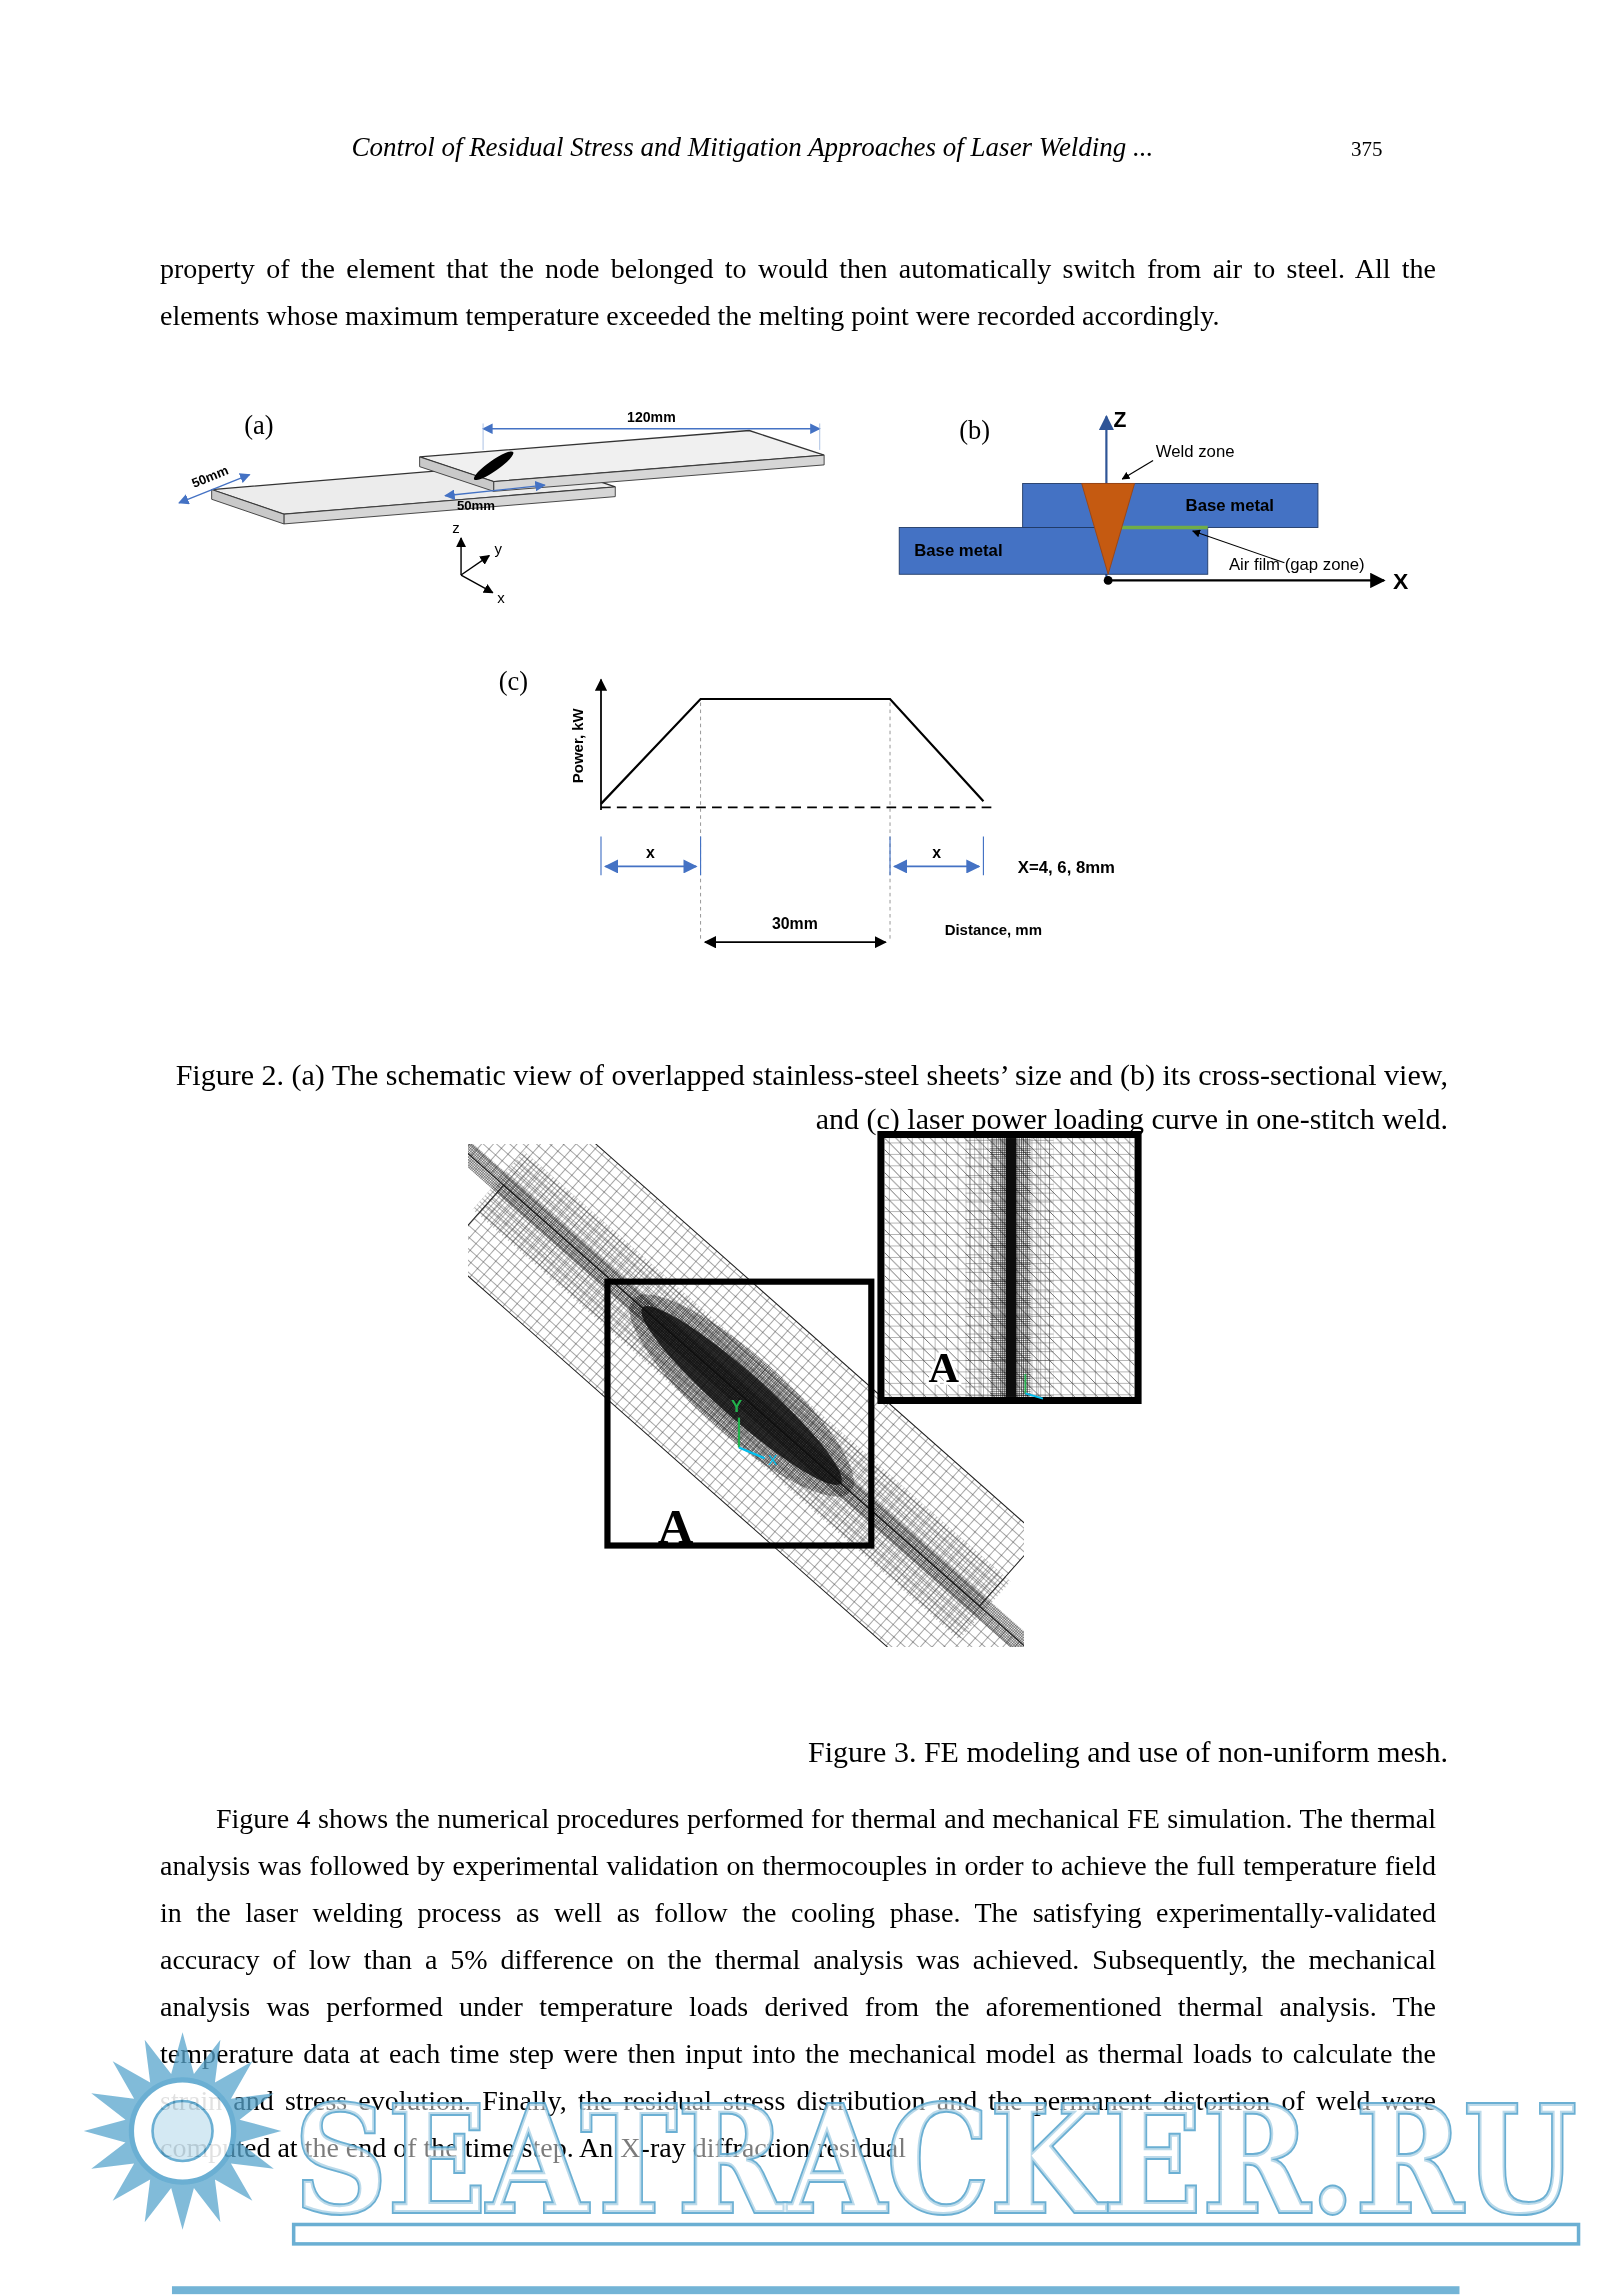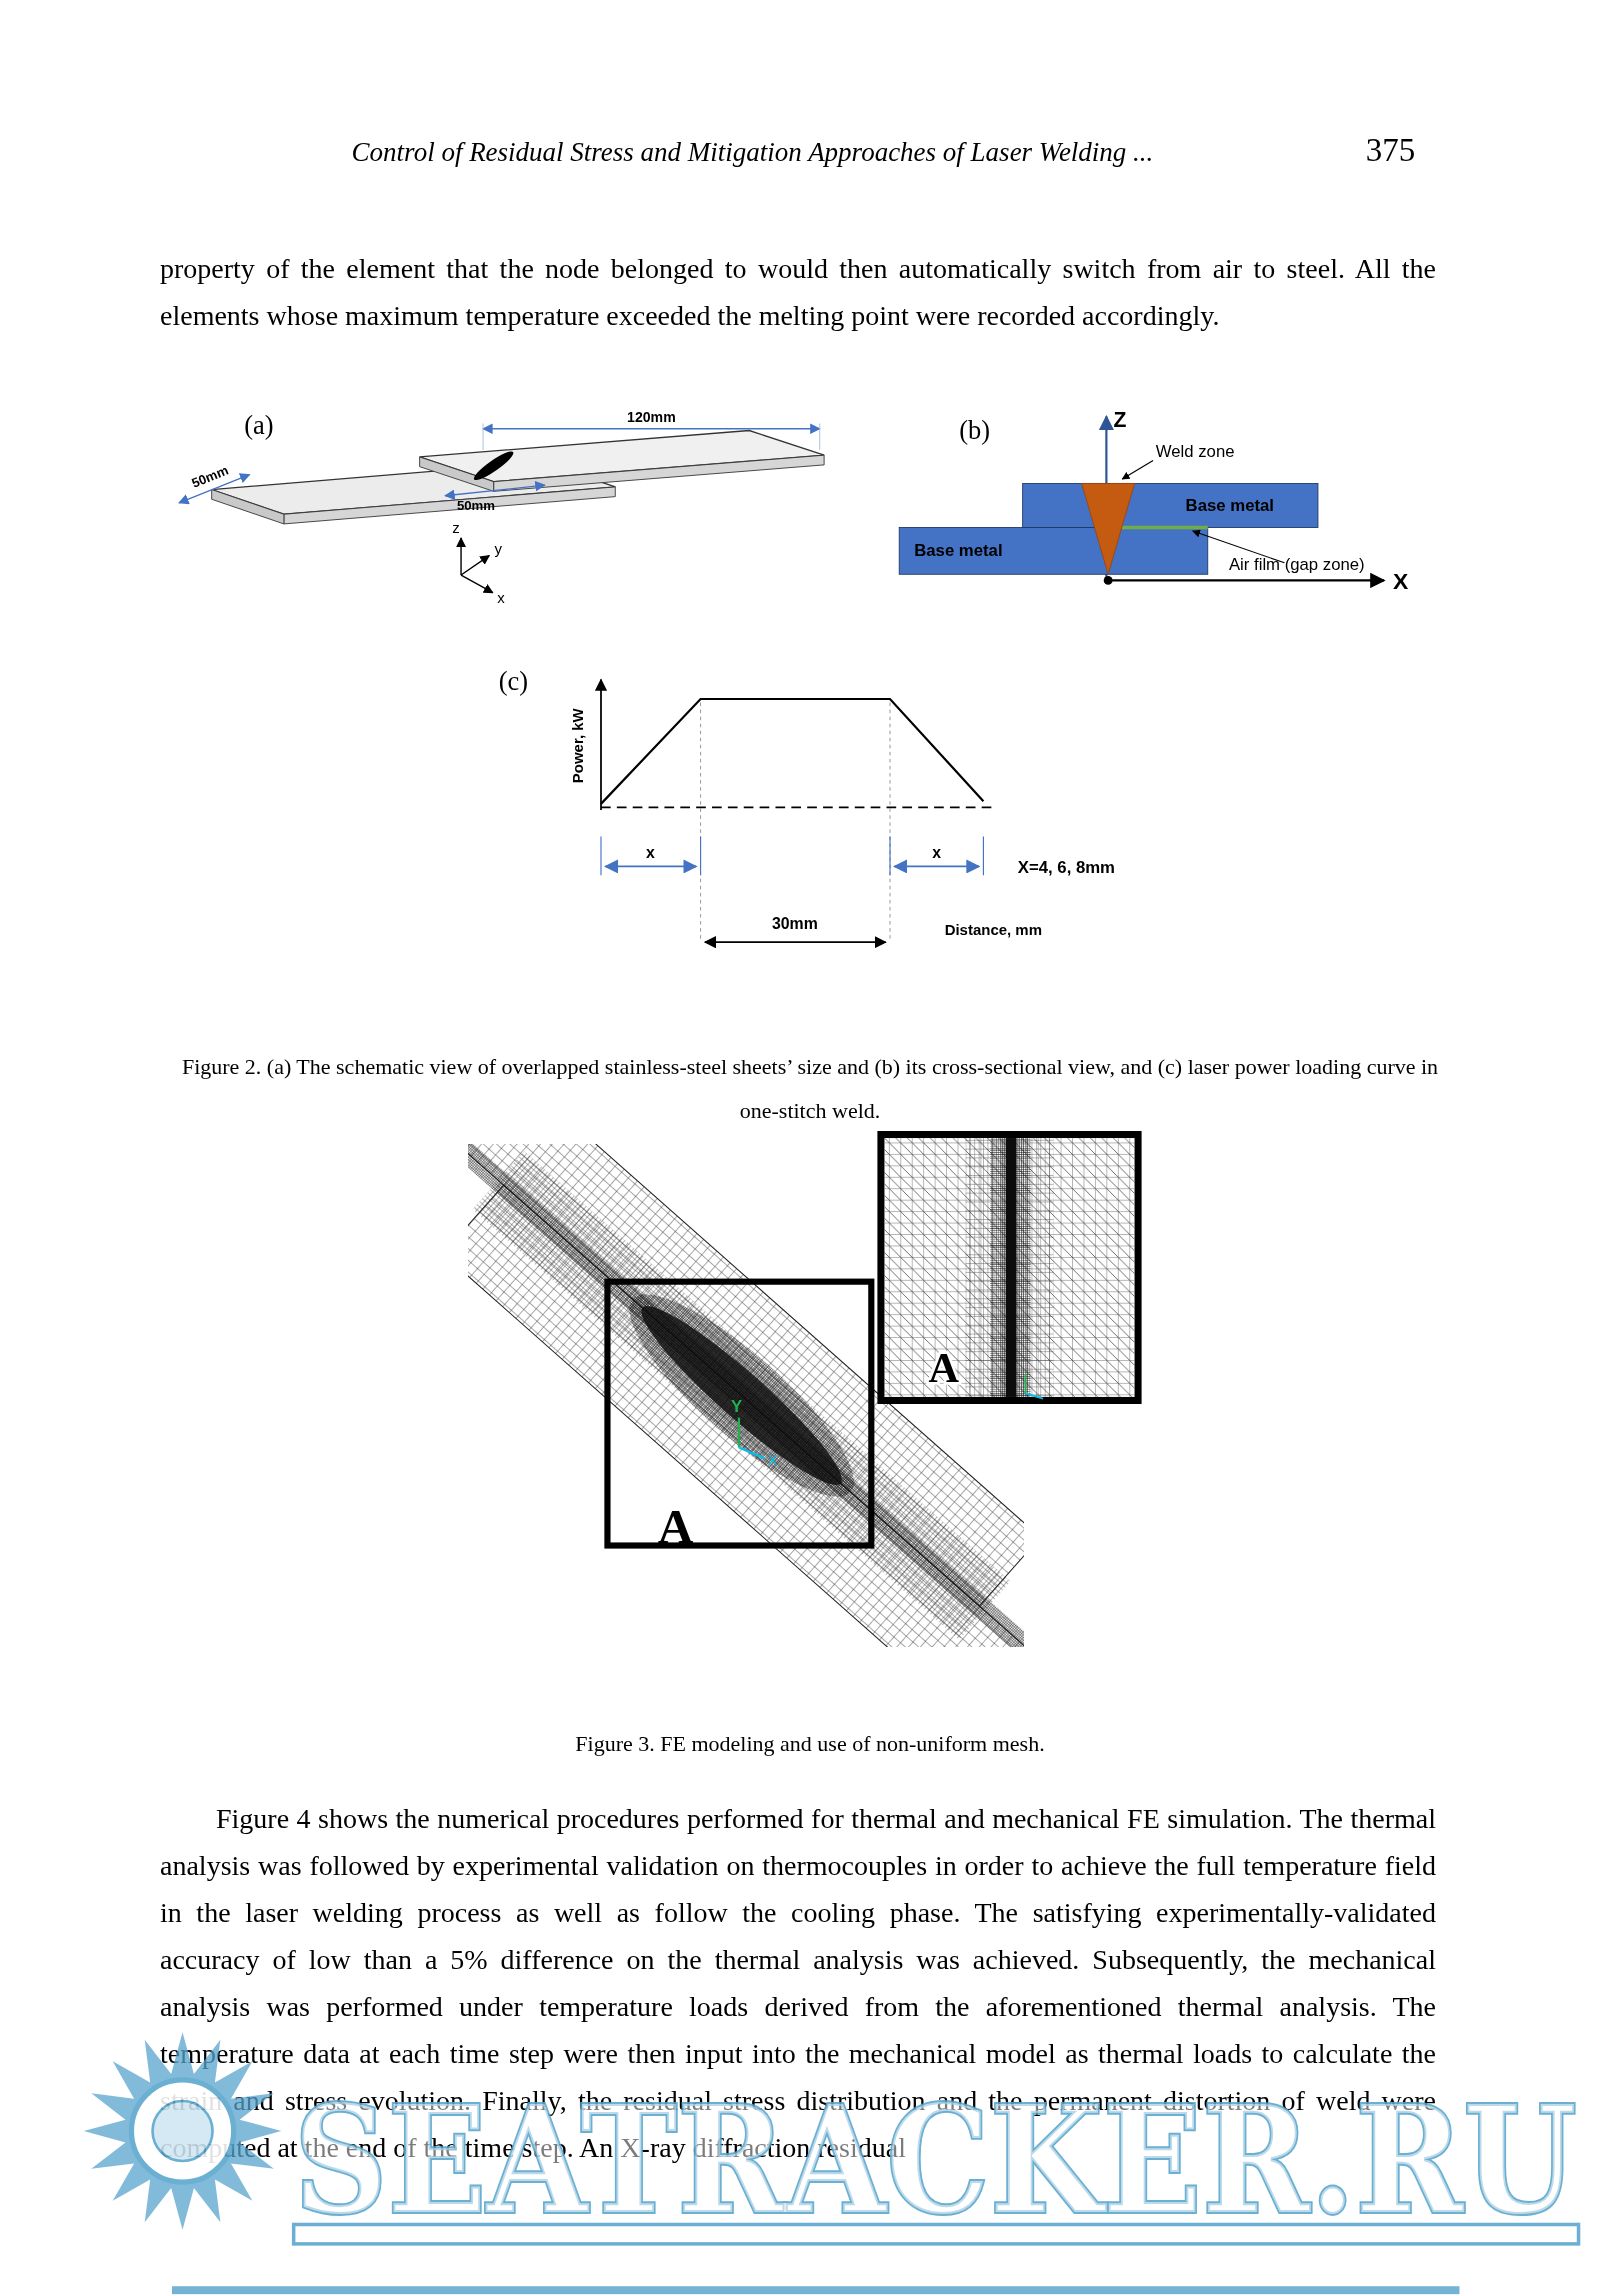--- a/index.html
+++ b/index.html
@@ -1,25 +1,25 @@
 <!DOCTYPE html>
 <html style="font-size:14px"><head>
 <meta charset="utf-8">
 <style>
   html,body{margin:0;padding:0}
   body{width:1605px;height:2295px;position:relative;background:#ffffff;
        font-family:"Liberation Serif",serif;color:#000;overflow:hidden}
   .abs{position:absolute}
   .header{top:132px;left:154px;width:1276px;display:flex;align-items:baseline}
   .header .title{flex:1;text-align:center;font-style:italic;font-size:27px}
-  .header .pnum{width:79px;text-align:center;font-size:33px}
+  .header .pnum{width:79px;text-align:left;font-size:21px}
   .para{left:160px;width:1276px;font-size:28px;line-height:47px;text-align:justify}
   #para1{top:217px}
   #para2{top:1767px;text-indent:56px}
-  .caption{left:172px;width:1276px;font-size:22px;line-height:44px;text-align:center}
+  .caption{left:172px;width:1276px;font-size:30px;line-height:44px;text-align:right}
   #cap2{top:1023px}
   #cap3{top:1700px}
   #fig2{top:397px;left:172px;width:1276px;height:617px}
   #fig3{top:1131px;left:172px;width:1276px;height:564px}
   #fig2 svg,#fig3 svg{position:absolute}
   svg text{font-family:"Liberation Sans",sans-serif}
   .serifTxt{font-family:"Liberation Serif",serif}
   .wm{top:2011px;left:0;width:1328px;height:285px;opacity:.88;pointer-events:none;z-index:50}
 </style>
 </head>

